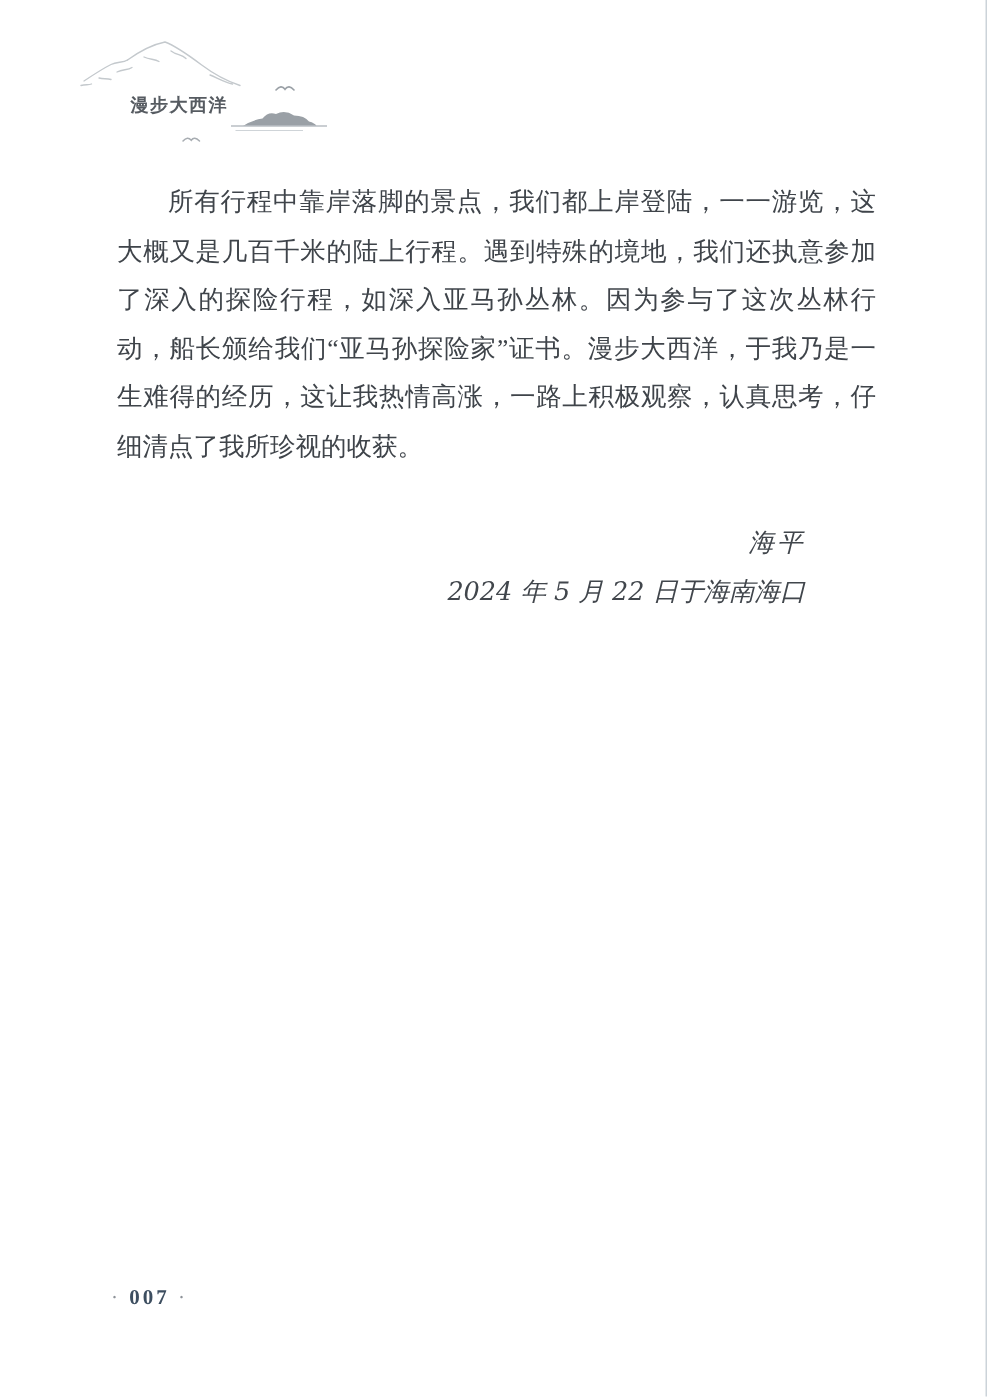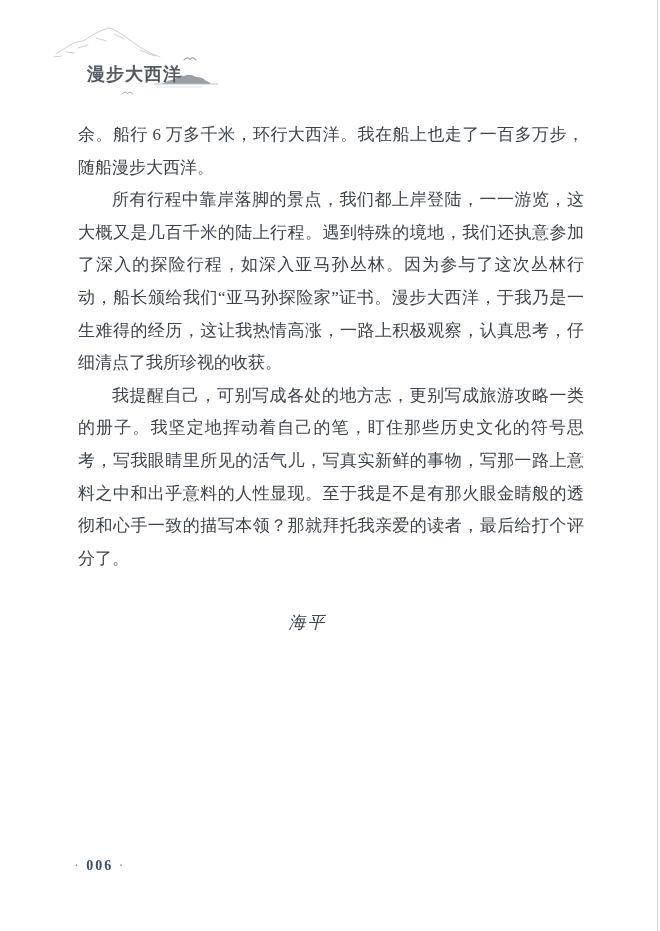--- a/index.html
+++ b/index.html
@@ -18,21 +18,21 @@
     background: var(--edge_line, #ccd3d9);
   }
   .header-illustration {
     position: absolute;
     left: 52px; top: 26px;
     width: 185px; height: 78px;
   }
   .chapter-title {
     position: absolute;
     left: 87px; top: 62px;
-    font-size: 18px;
+    font-size: 12px;
     font-weight: bold;
     letter-spacing: 1px;
     color: var(--title_text, #565b61);
     font-family: Liberation Serif, serif;
   }
   .body-text {
     position: absolute;
     left: 78px; top: 119px;
     width: 506px;
     font-size: 17px;
@@ -41,21 +41,21 @@
     text-align: justify;
   }
   .body-text p {
     margin: 0;
     text-indent: 2em;
   }
   .body-text p.no-indent { text-indent: 0; }
   .signature-block {
     margin-top: 31px;
     padding-right: 47px;
-    text-align: center;
+    text-align: right;
     font-style: italic;
     font-size: 17px;
     line-height: 33px;
     color: var(--signature_text, #41464c);
     font-family: "DejaVu Serif", "Liberation Serif", serif;
   }
   .signature-name { letter-spacing: 2px; }
   .page-number {
     position: absolute;
     left: 74px; top: 858px;
@@ -94,26 +94,25 @@
     <path d="M105 61 L 150 61" stroke="#cfd4d8" stroke-width="0.7" fill="none"></path>
   </g>
   <g fill="none" stroke="#a8adb2" stroke-width="1" stroke-linecap="round">
     <path d="M70 68 q3 -3.5 5.5 -0.5 q2 -3 5.5 0.5"></path>
   </g>
 </svg>
 
 <div class="chapter-title">漫步大西洋</div>
 
 <div class="body-text">
-  <p class="no-indent">余。船行 6 万多千米，环行大西洋。我在船上也走了一百多万步，随船漫步大西洋。</p>
   <p>所有行程中靠岸落脚的景点，我们都上岸登陆，一一游览，这大概又是几百千米的陆上行程。遇到特殊的境地，我们还执意参加了深入的探险行程，如深入亚马孙丛林。因为参与了这次丛林行动，船长颁给我们“亚马孙探险家”证书。漫步大西洋，于我乃是一生难得的经历，这让我热情高涨，一路上积极观察，认真思考，仔细清点了我所珍视的收获。</p>
-  <p>我提醒自己，可别写成各处的地方志，更别写成旅游攻略一类的册子。我坚定地挥动着自己的笔，盯住那些历史文化的符号思考，写我眼睛里所见的活气儿，写真实新鲜的事物，写那一路上意料之中和出乎意料的人性显现。至于我是不是有那火眼金睛般的透彻和心手一致的描写本领？那就拜托我亲爱的读者，最后给打个评分了。</p>
 
   <div class="signature-block">
     <div class="signature-name">海平</div>
+    <div class="signature-date">2024 年 5 月 22 日于海南海口</div>
   </div>
 </div>
 
 <div class="page-number">
   <span class="dot">·</span>
-  <span class="num">006</span>
+  <span class="num">007</span>
   <span class="dot">·</span>
 </div>
 
 </body></html>

